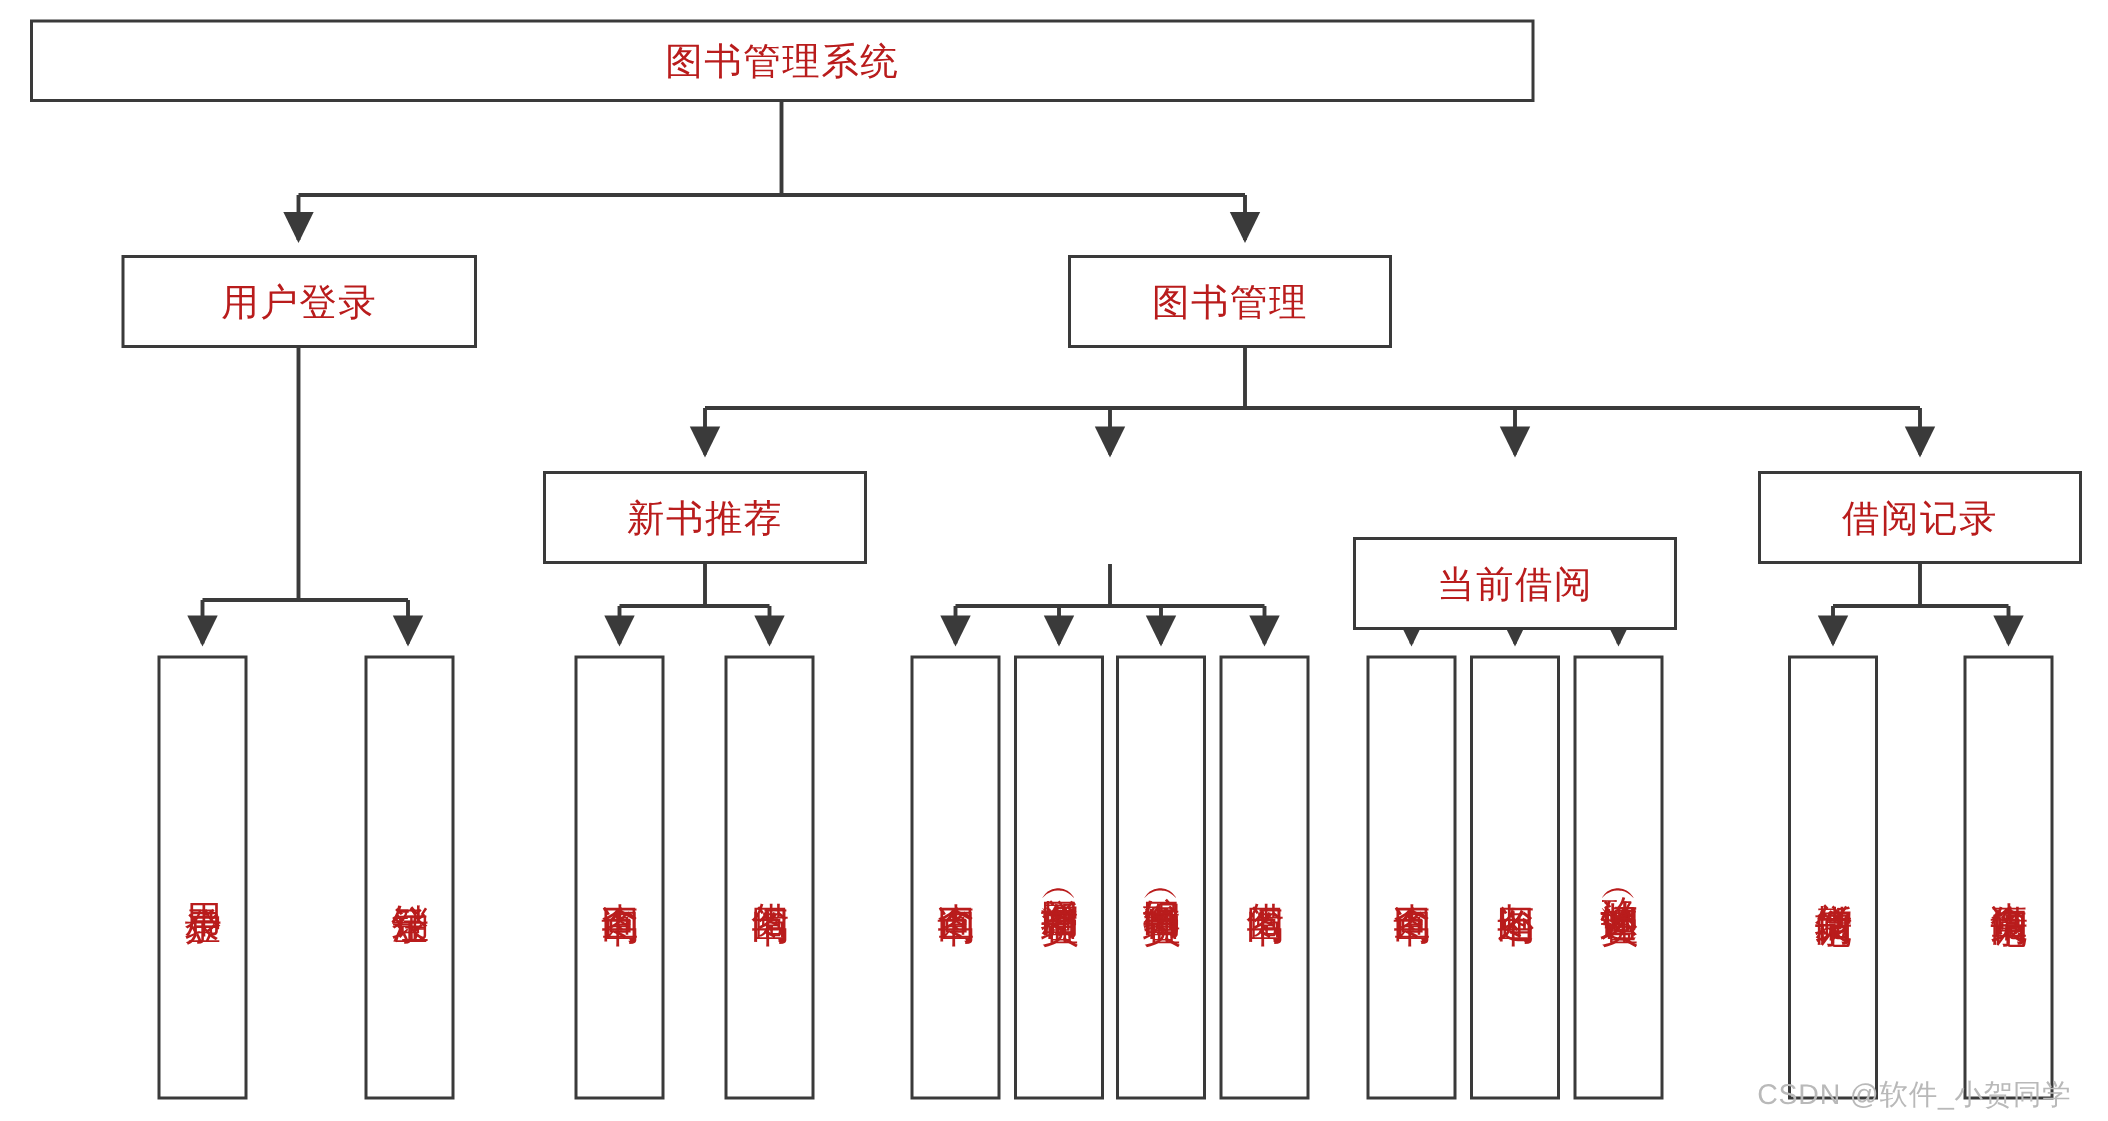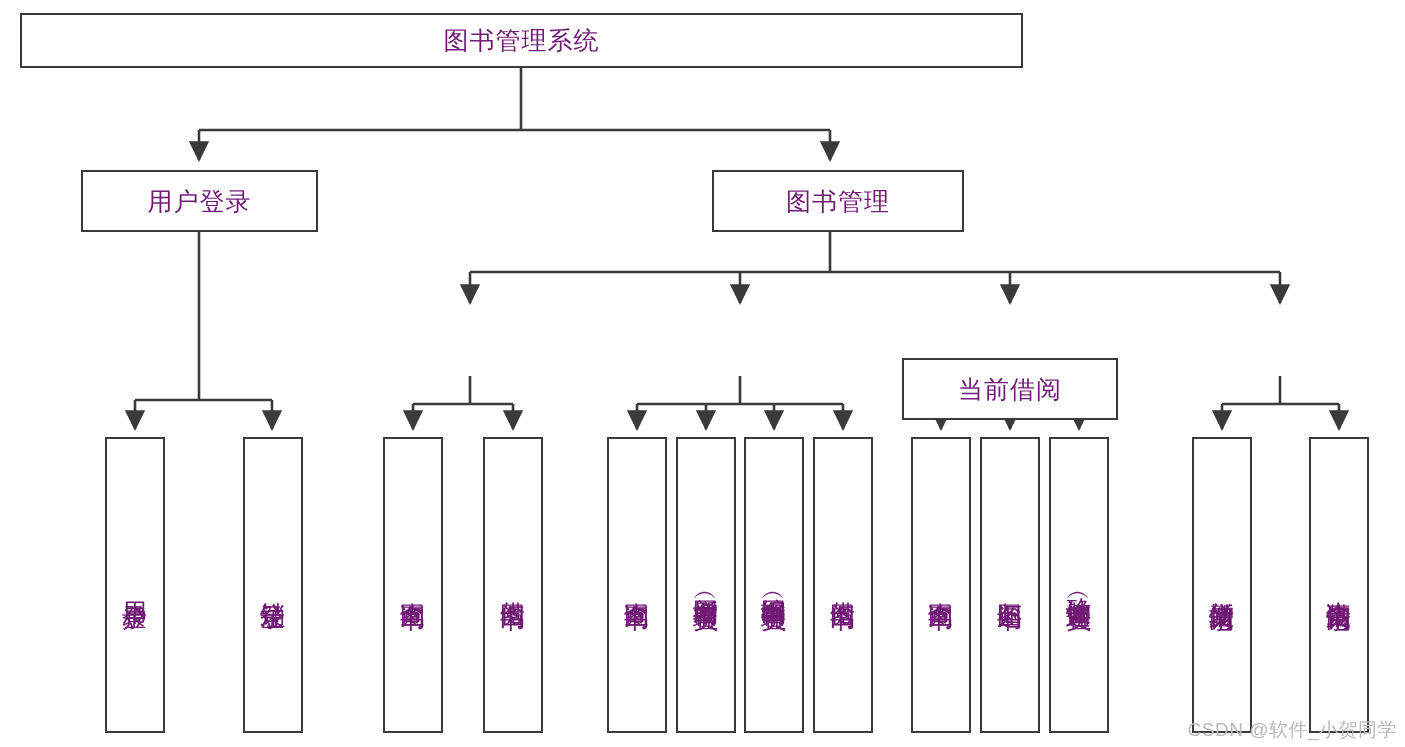--- a/index.html
+++ b/index.html
@@ -18,21 +18,21 @@
     overflow: hidden;
   }
   .node {
     position: absolute;
     box-sizing: border-box;
     background: #ffffff;
     border: 2.5px solid #3a3a3a;
     display: flex;
     align-items: center;
     justify-content: center;
-    color: #701a75;
+    color: #b91c1c;
   }
   .node.h {
     font-size: 25px;
     letter-spacing: 1px;
   }
   .node.v {
     writing-mode: vertical-rl;
     text-orientation: upright;
     font-size: 25px;
     line-height: 1.12;
@@ -51,21 +51,21 @@
   #edges {
     position: absolute;
     left: 0;
     top: 0;
     width: 1405px;
     height: 747px;
     pointer-events: none;
   }
   .watermark {
     position: absolute;
-    right: 8px;
+    right: 24px;
     bottom: 4px;
     font-size: 19px;
     color: #b9b9b9;
     letter-spacing: 0.5px;
     white-space: nowrap;
   }
 </style>
 </head>
 <body>
 
@@ -117,23 +117,25 @@
       <path d="M1280,376 L1280,404"></path>
       <path d="M1222,404 L1339,404"></path>
       <path d="M1222,404 L1222,429" marker-end="url(#arrow)"></path>
       <path d="M1339,404 L1339,429" marker-end="url(#arrow)"></path>
     </g>
   </svg>
 
   <div class="node h" style="left:20px; top:13px; width:1003px; height:55px;">图书管理系统</div>
 
   <div class="node h" style="left:81px; top:170px; width:237px; height:62px;">用户登录</div>
-  <div class="node h" style="left:712px; top:170px; width:252px; height:62px;">图书管理</div>
+  <div class="node h" style="left:712px; top:170px; width:216px; height:62px;">图书管理</div>
 
+  <div class="node h" style="left:362px; top:314px; width:216px; height:62px;">新书推荐</div>
   <div class="node h" style="left:902px; top:314px; width:216px; height:62px;margin-top:44px;">当前借阅</div>
+  <div class="node h" style="left:1172px; top:314px; width:216px; height:62px;">借阅记录</div>
 
   <div class="node v" style="left:105px; top:437px; width:60px; height:296px;">
     <span class="vtext">用户登录</span>
   </div>
   <div class="node v" style="left:243px; top:437px; width:60px; height:296px;">
     <span class="vtext">注销登录</span>
   </div>
 
   <div class="node v" style="left:383px; top:437px; width:60px; height:296px;">
     <span class="vtext">查询图书</span>

